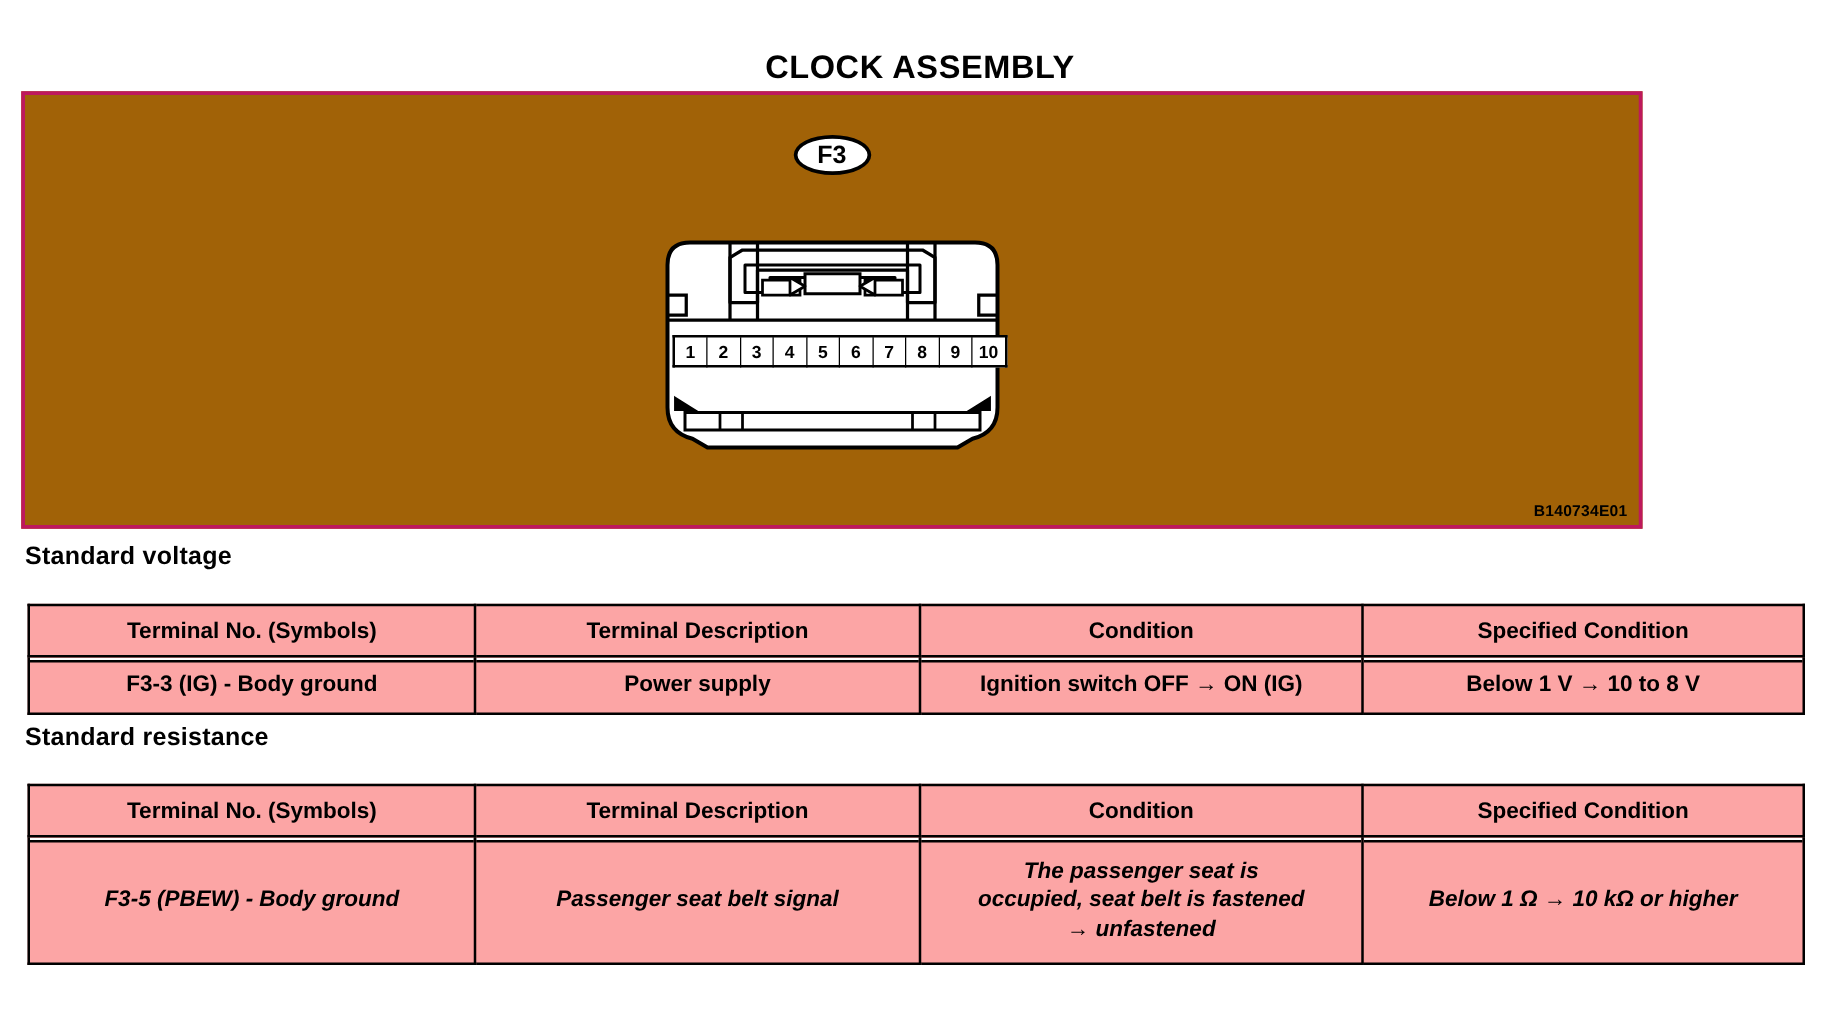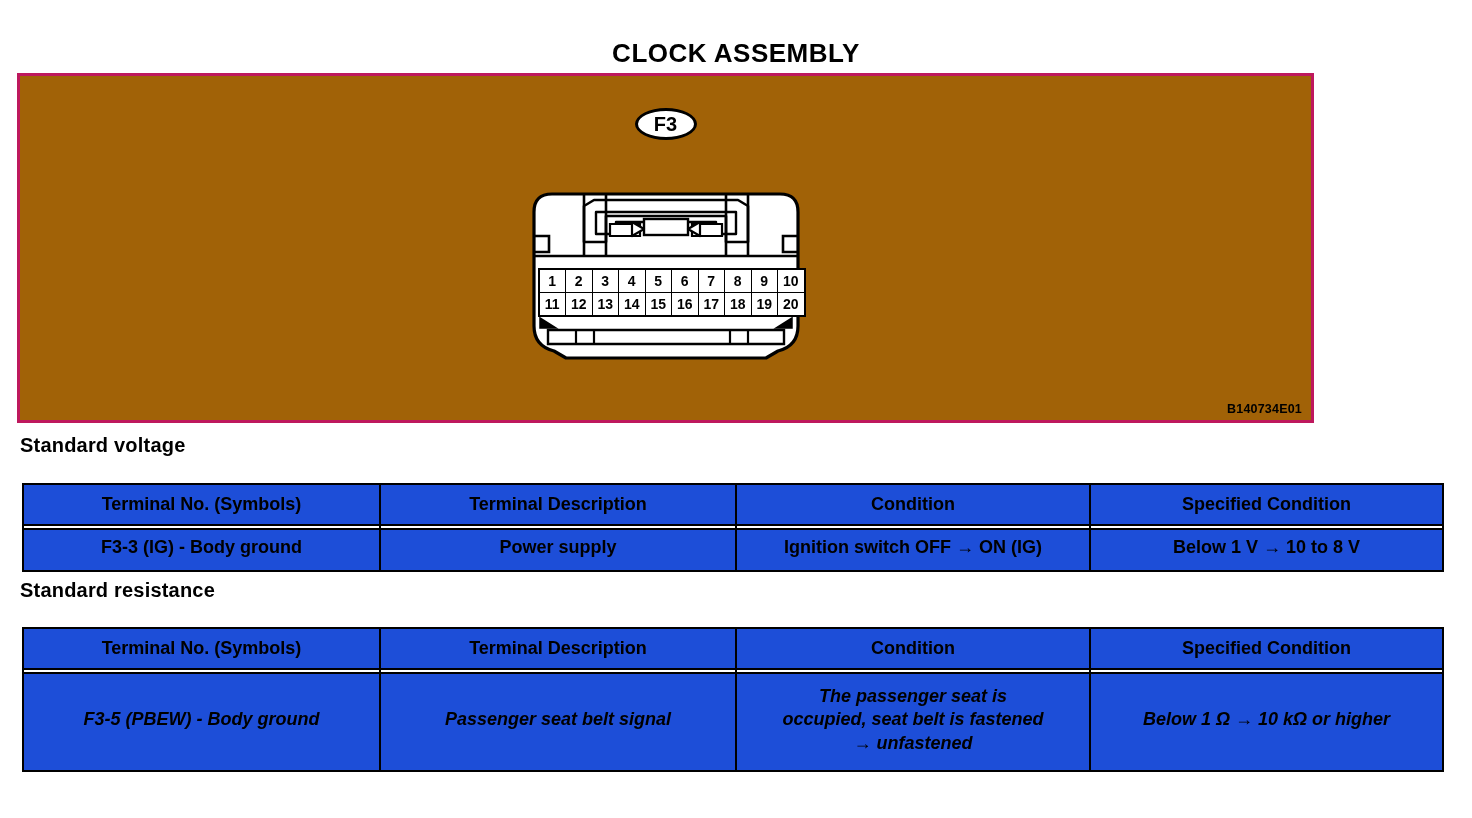--- a/index.html
+++ b/index.html
@@ -111,21 +111,21 @@
   #heading-voltage { top: 434px; }
   #heading-resistance { top: 579px; }
 
   
   .spec-table {
     position: absolute;
     left: 22px;
     width: 1420px;
     border-collapse: collapse;
     table-layout: fixed;
-    background: #1d4ed8;
+    background: #fca5a5;
     padding-left: 48px;
   }
   #table-voltage { top: 483px; }
   #table-resistance { top: 627px; }
 
   .spec-table th,
   .spec-table td {
     border-left: 2.5px solid #000;
     border-right: 2.5px solid #000;
     border-top: 2.5px solid #000;
@@ -215,32 +215,20 @@
           <td>2</td>
           <td>3</td>
           <td>4</td>
           <td>5</td>
           <td>6</td>
           <td>7</td>
           <td>8</td>
           <td>9</td>
           <td>10</td>
         </tr>
-        <tr>
-          <td>11</td>
-          <td>12</td>
-          <td>13</td>
-          <td>14</td>
-          <td>15</td>
-          <td>16</td>
-          <td>17</td>
-          <td>18</td>
-          <td>19</td>
-          <td>20</td>
-        </tr>
       </tbody>
     </table>
   </div>
 
   <div class="image-code">B140734E01</div>
 </div>
 
 <div class="section-heading" id="heading-voltage">Standard voltage</div>
 
 <table class="spec-table" id="table-voltage">

